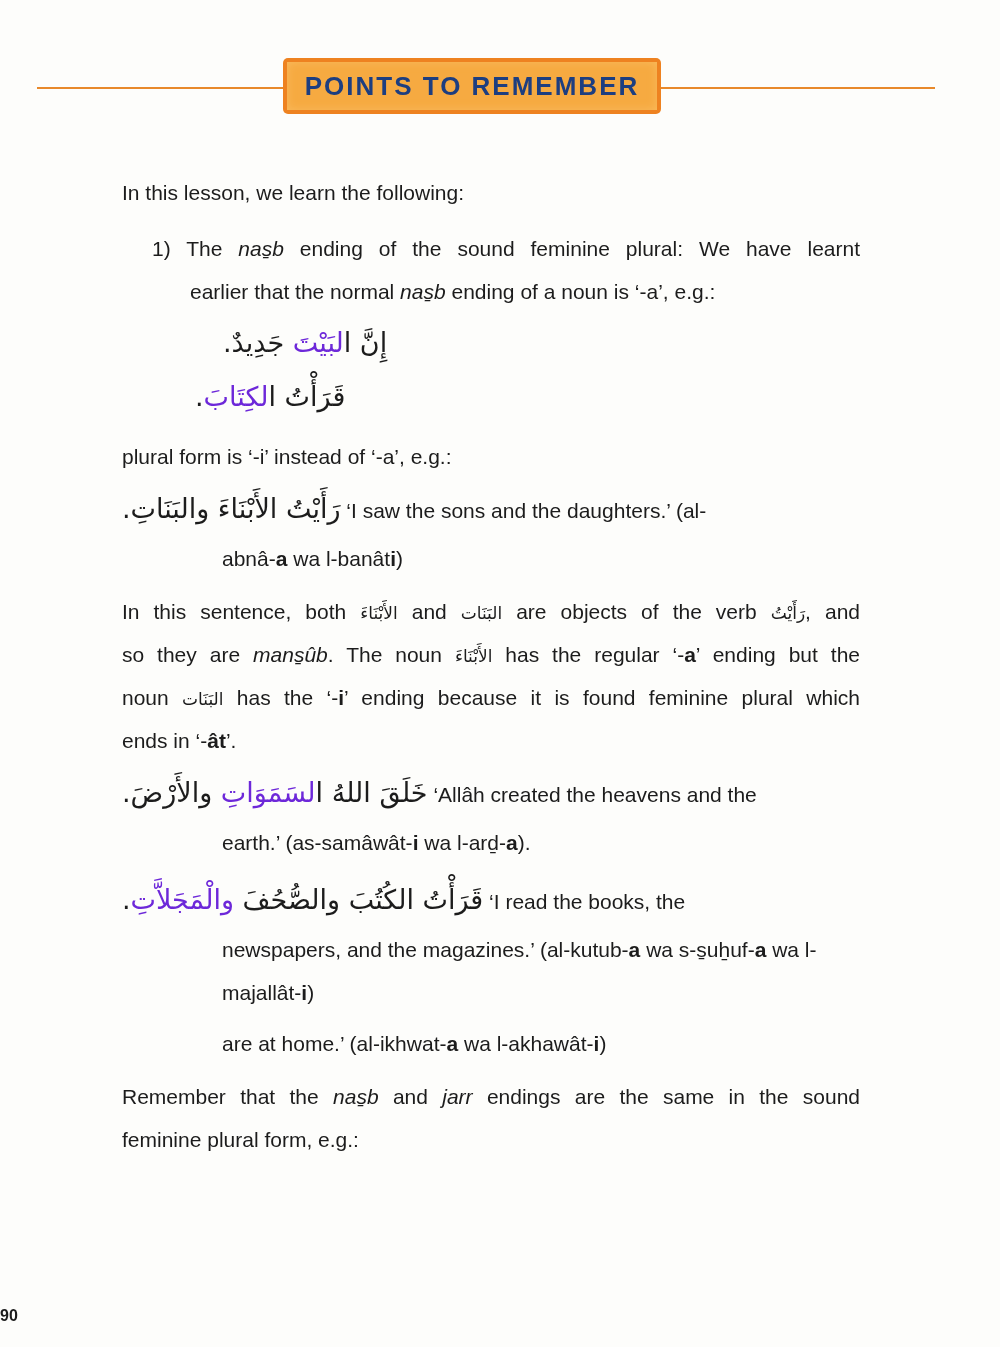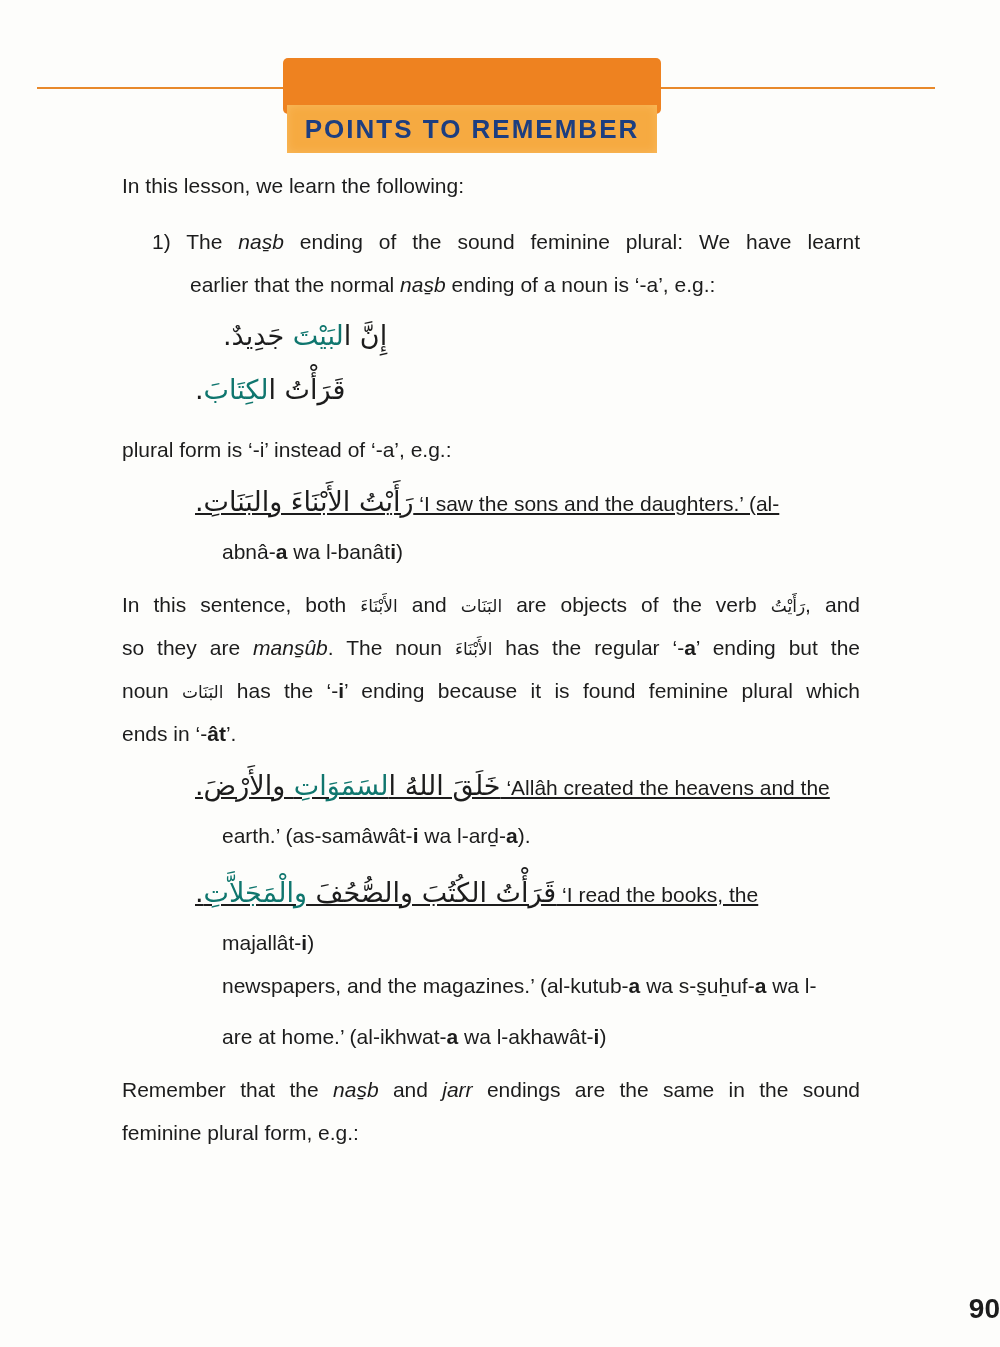--- a/index.html
+++ b/index.html
@@ -18,54 +18,53 @@
   }
   .banner{
     position:absolute;left:283px;top:58px;width:378px;height:56px;
     background:#ee8220;border-radius:5px;padding:4px;box-sizing:border-box;
     z-index:2;
   }
   .banner-inner{
     width:100%;height:100%;background:#f6aa41;border-radius:0;
     display:flex;align-items:center;justify-content:center;
     box-shadow:inset 0 0 10px #f9ba5e;
-    margin-top:43px;
   }
   .banner-title{
     font-weight:bold;font-size:26px;color:#1d3e80;letter-spacing:2px;
   }
   .content{
-    position:absolute;top:109px;left:0;right:0;
+    position:absolute;top:116px;left:0;right:0;
     padding:0 140px 0 122px;
     font-size:21px;line-height:43px;
   }
   .jl{text-align:justify;text-align-last:justify;}      
   .intro{margin-top:55px;}
   .item-l1{margin-top:13px;margin-left:30px;}
   .item-l2{margin-left:68px;}
   .ar{font-family:"DejaVu Sans",sans-serif;}
   .ar-display{font-size:27px;line-height:52px;}
   .demo{margin-top:4px;}
   .demo-l1{margin-left:101px;line-height:52px;}
   .demo-l2{margin-left:73px;line-height:52px;}
-  .red{color:#0f766e;}
+  .red{color:#6d28d9;}
   .para{margin-top:10px;}
   .ex{margin-top:5px;}
   .ex2{margin-top:10px;}
   .ex3{margin-top:8px;}
-  .ex-l1{margin-left:73px;line-height:52px;text-decoration:underline;}
+  .ex-l1{line-height:52px;}
   .ex-cont{margin-left:100px;}
   .more{margin-top:8px;}
   .rem{margin-top:10px;}
   .bold{font-weight:bold;}
   .it{font-style:italic;}
   .ar-inline{font-family:"DejaVu Sans",sans-serif;font-size:17px;line-height:1;}
   .pagenum{
     position:absolute;bottom:22px;left:0;width:100%;
-    text-align:right;font-weight:bold;font-size:28px;
+    text-align:left;font-weight:bold;font-size:16px;
   }
 </style>
 </head>
 <body>
 
 <div class="page">
 
   <div class="rule"></div>
 
   <div class="banner">
@@ -107,22 +106,22 @@
     </div>
 
 
     <div class="ex">
       <div class="ex-l1"><span class="ar ar-display" dir="rtl"><span>خَلَقَ اللهُ ا</span><span class="red">لسَمَوَاتِ</span><span> والأَرْضَ.</span></span><span> ‘Allâh created the heavens and the</span></div>
       <div class="ex-cont"><span>earth.’ (as-samâwât-</span><span class="bold">i</span><span> wa l-arḏ-</span><span class="bold">a</span><span>).</span></div>
     </div>
 
     <div class="ex ex2">
       <div class="ex-l1"><span class="ar ar-display" dir="rtl"><span>قَرَأْتُ الكُتُبَ والصُّحُفَ </span><span class="red">والْمَجَلاَّتِ</span><span>.</span></span><span> ‘I read the books, the</span></div>
+      <div class="ex-cont"><span>newspapers, and the magazines.’  (al-kutub-</span><span class="bold">a</span><span> wa s-s̱uẖuf-</span><span class="bold">a</span><span> wa l-</span></div>
       <div class="ex-cont"><span>majallât-</span><span class="bold">i</span><span>)</span></div>
-      <div class="ex-cont"><span>newspapers, and the magazines.’  (al-kutub-</span><span class="bold">a</span><span> wa s-s̱uẖuf-</span><span class="bold">a</span><span> wa l-</span></div>
     </div>
 
     <div class="ex ex3">
       <div class="ex-cont"><span>are at home.’ (al-ikhwat-</span><span class="bold">a</span><span> wa l-akhawât-</span><span class="bold">i</span><span>)</span></div>
     </div>
 
     <div class="rem">
       <div class="jl"><span>Remember that the </span><span class="it">nas̱b</span><span> and </span><span class="it">jarr</span><span> endings are the same in the sound</span></div>
       <div>feminine plural form, e.g.:</div>
     </div>

